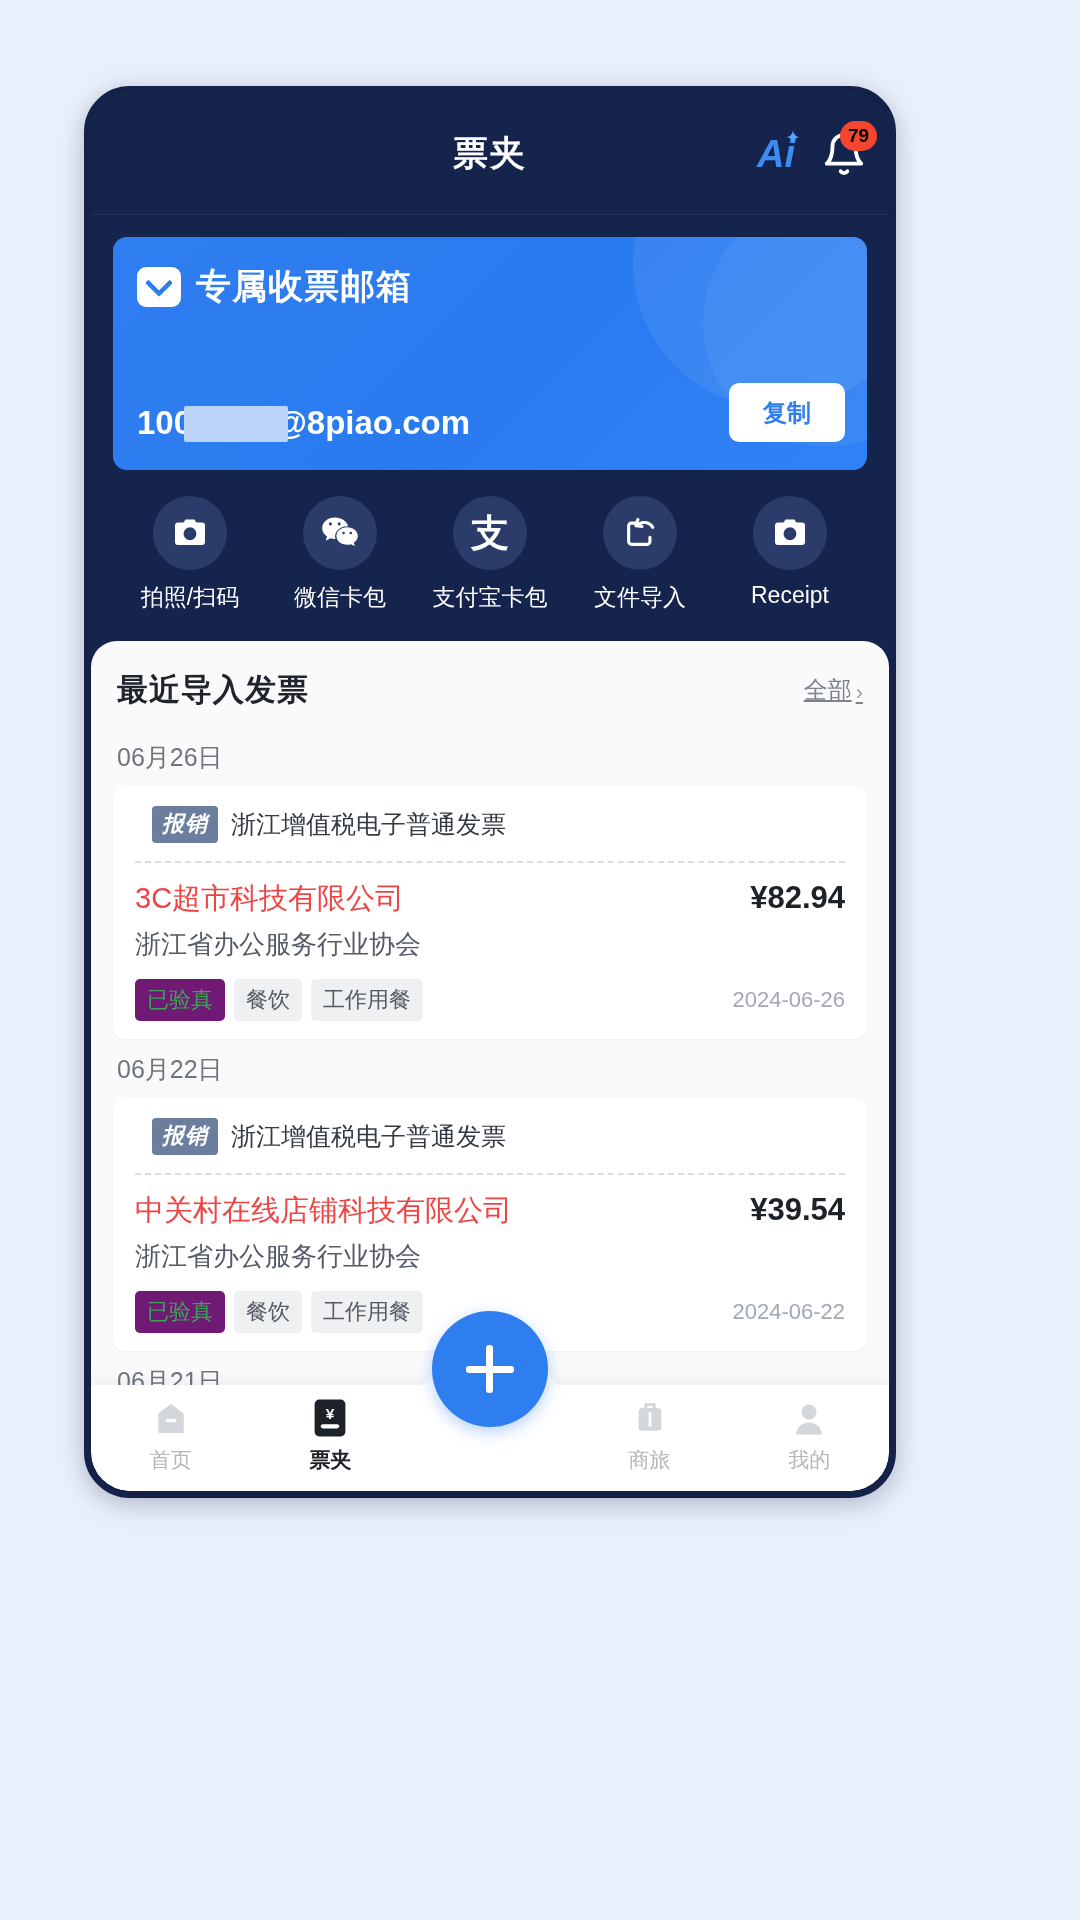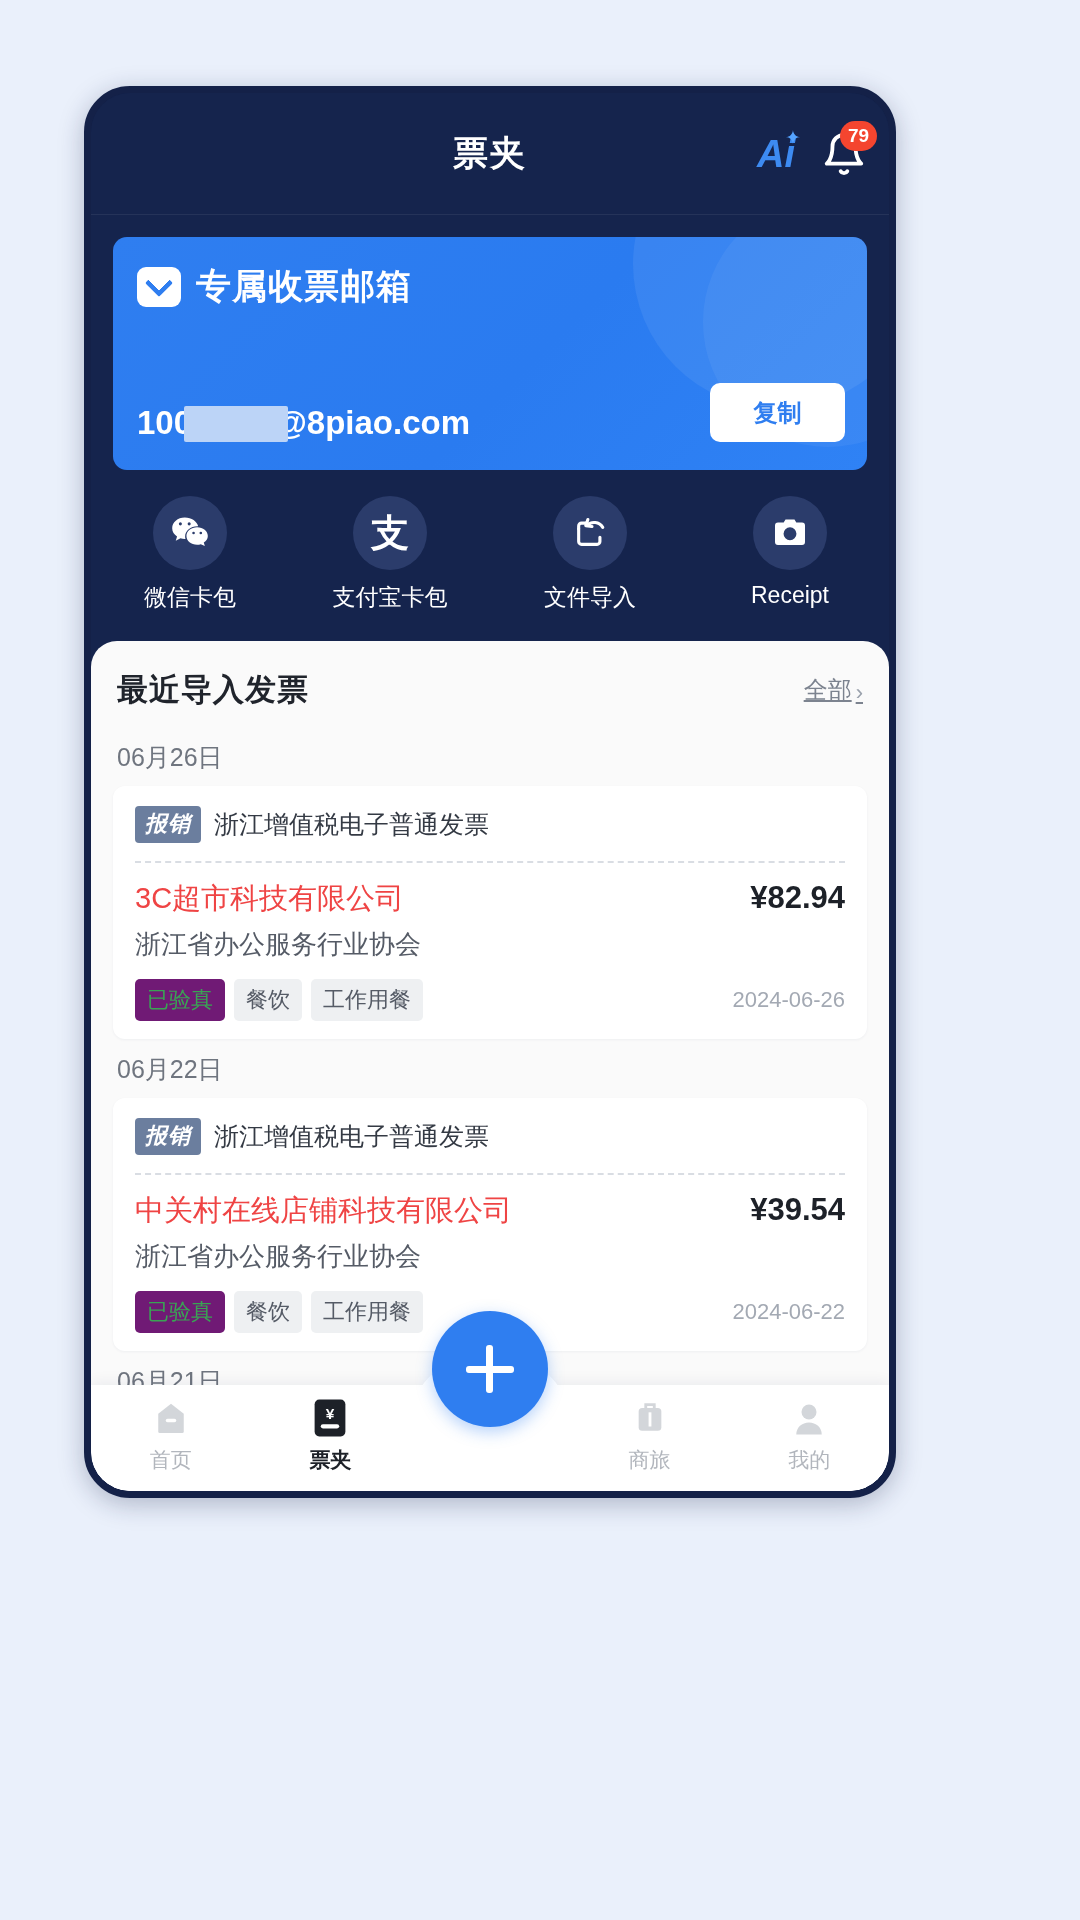--- a/index.html
+++ b/index.html
@@ -67,21 +67,21 @@
     color: #55a3ff;
     font-style: normal;
   }
   .bell-wrap { position: relative; width: 46px; height: 48px; }
   .bell-badge {
     position: absolute;
     right: -10px; top: -9px;
     min-width: 37px; height: 30px;
     background: #f4452f;
     border-radius: 15px;
-    color: #ffffff;
+    color: #000000;
     font-size: 19px;
     font-weight: bold;
     display: flex; align-items: center; justify-content: center;
     padding: 0 5px;
     z-index: 2;
   }
 
   
   .dark-section {
     flex: 0 0 auto;
@@ -157,21 +157,21 @@
     background: #bcd4f7;
     border-radius: 2px;
   }
   .email-sub {
     color: rgba(255,255,255,0.78);
     font-size: 20px;
     margin-top: 4px;
   }
   .copy-btn {
     flex: 0 0 auto;
-    width: 135px; height: 59px;
+    width: 116px; height: 59px;
     background: #ffffff;
     border-radius: 10px;
     color: #2f7ef0;
     font-size: 24px;
     font-weight: bold;
     display: flex; align-items: center; justify-content: center;
     border: none;
     cursor: pointer;
     font-family: inherit;
   }
@@ -243,20 +243,21 @@
   .inv-top { display: flex; align-items: center; gap: 13px; }
   .inv-badge {
     background: #6b7e9e;
     color: #ffffff;
     font-size: 22px;
     font-weight: bold;
     font-style: italic;
     padding: 3px 10px 4px 10px;
     border-radius: 4px;
     letter-spacing: 1px;
+    margin-left: 17px;
   }
   .inv-type {
     font-size: 25px;
     color: #343a44;
   }
   .inv-divider {
     border-top: 2px dashed #d9dde3;
     margin: 18px 0 16px 0;
   }
   .inv-mid {
@@ -410,20 +411,28 @@
         <div class="email-left">
           <div class="email-addr">100          9874@8piao.com</div>
           <div class="email-mask"></div>
         </div>
         <button class="copy-btn">复制</button>
       </div>
     </div>
 
     <div class="quick-actions">
 
+      <div class="qa-item">
+        <div class="qa-circle">
+          <svg width="36" height="36" viewBox="0 0 24 24" fill="#ffffff">
+            <path d="M9 3l-1.2 2H4a2 2 0 0 0-2 2v11a2 2 0 0 0 2 2h16a2 2 0 0 0 2-2V7a2 2 0 0 0-2-2h-3.8L15 3H9zm3 5.2a4.3 4.3 0 1 1 0 8.6 4.3 4.3 0 0 1 0-8.6z"></path>
+          </svg>
+        </div>
+        <div class="qa-label">拍照/扫码</div>
+      </div>
 
       <div class="qa-item">
         <div class="qa-circle">
           <svg width="38" height="34" viewBox="0 0 32 28" fill="#ffffff">
             <path d="M11.6 1C5.6 1 1 5.1 1 10c0 2.8 1.6 5.3 4.1 6.9L4 20.6l4-2.1c1.1.3 2.3.5 3.6.5h.6c-.2-.7-.3-1.4-.3-2.1 0-4.7 4.6-8.5 10.3-8.5h.7C22 4.4 17.4 1 11.6 1zM7.9 7.6a1.3 1.3 0 1 1 0-2.6 1.3 1.3 0 0 1 0 2.6zm7.4 0a1.3 1.3 0 1 1 0-2.6 1.3 1.3 0 0 1 0 2.6z"></path>
             <path d="M31 16.5c0-4.1-4-7.4-9-7.4s-9 3.3-9 7.4 4 7.4 9 7.4c1.1 0 2.1-.2 3.1-.5L28.5 25l-.9-3c2.1-1.3 3.4-3.3 3.4-5.5zm-12-1.4a1.1 1.1 0 1 1 0-2.2 1.1 1.1 0 0 1 0 2.2zm6.1 0a1.1 1.1 0 1 1 0-2.2 1.1 1.1 0 0 1 0 2.2z"></path>
           </svg>
         </div>
         <div class="qa-label">微信卡包</div>
       </div>

